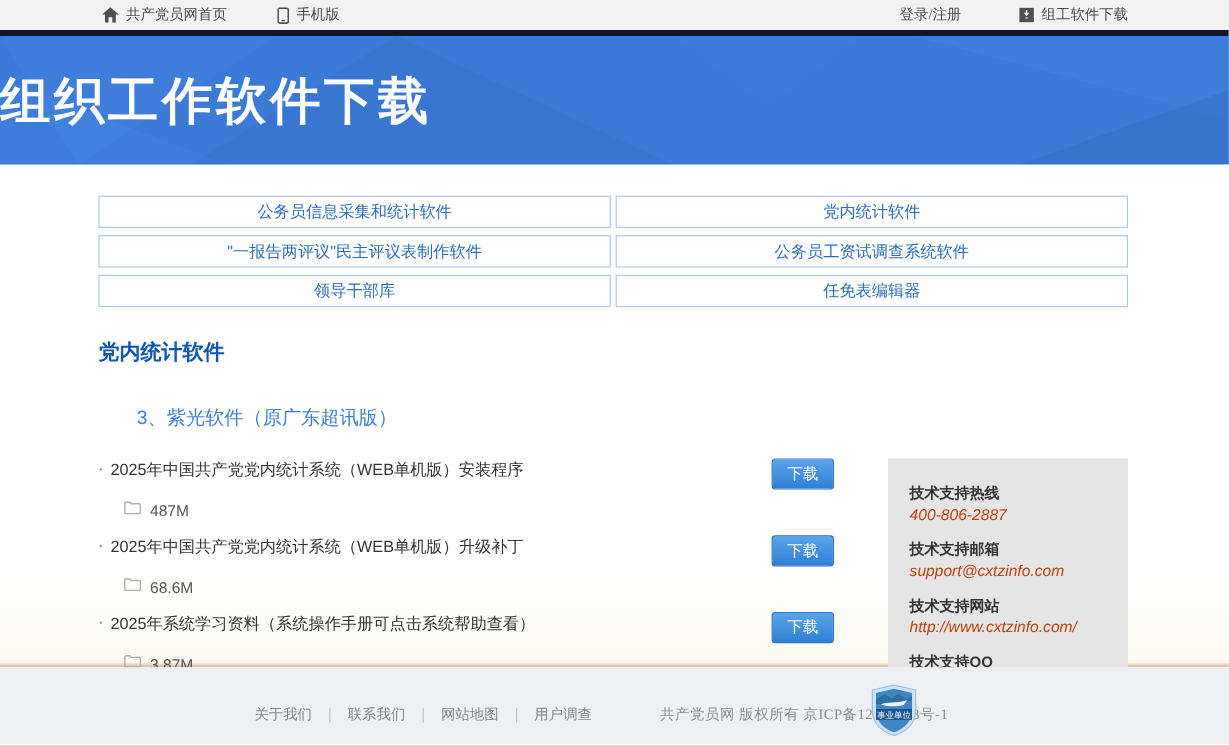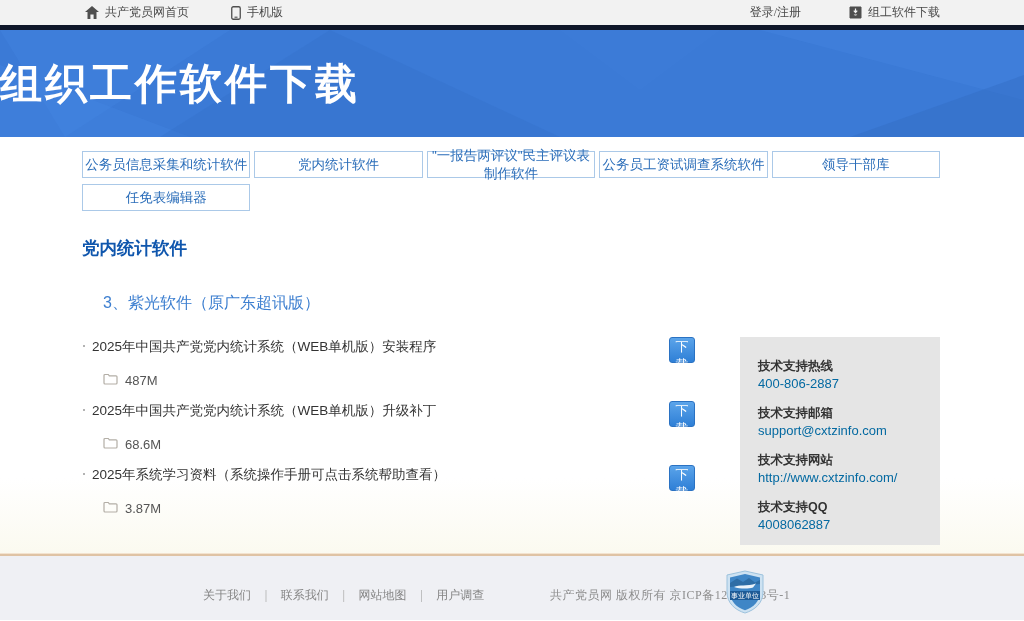--- a/index.html
+++ b/index.html
@@ -19,51 +19,51 @@
 
   
   .banner { position:relative; height:107px; background:#3b7ad6; overflow:hidden; }
   .banner-bg { position:absolute; left:0; top:0; width:1024px; height:107px; }
   .banner-title { position:relative; z-index:2; text-align:left; line-height:107px;
                   color:#fff; font-size:42px; font-weight:bold; letter-spacing:3px; }
 
   
   .main { padding:0 84px 0 82px; background:linear-gradient(#ffffff 82%, #fbfaf0 100%); height:416px; }
 
-  .nav-grid { display:grid; grid-template-columns:repeat(5,1fr); gap:6px 4px; padding-top:14px; }
+  .nav-grid { display:grid; grid-template-columns:repeat(2,1fr); gap:6px 4px; padding-top:26px; }
   .nav-btn { height:27px; background:#fff; border:1px solid #abc9e8; color:#2a6db9;
              font-size:13.5px; font-family:"Liberation Sans","DejaVu Sans",sans-serif;
              display:flex; align-items:center; justify-content:center; cursor:pointer; }
 
   .section-title { margin-top:25px; font-size:17.5px; font-weight:bold; color:#0f56ad; }
-  .subsection-title { margin-top:33px; margin-left:21px; font-size:16px; font-weight:normal; color:#3d7fd0; }
+  .subsection-title { margin-top:33px; margin-left:32px; font-size:16px; font-weight:normal; color:#3d7fd0; }
 
   .content-row { display:flex; margin-top:23px; }
   .download-list { width:658px; flex:0 0 658px; }
   .download-item { margin-bottom:13px; }
   .item-head { display:flex; align-items:flex-start; }
   .bullet { width:2px; height:2px; border-radius:50%; background:#9a9a9a; margin:8px 7px 0 1px; flex:0 0 auto; }
   .item-title { font-size:13.5px; color:#333; line-height:18px; padding-top:1px;text-align:right; }
   .item-spacer { flex:1; }
-  .download-btn { flex:0 0 auto; width:26px; height:26px; margin-right:45px; border:1px solid #2a72c3; border-radius:3px;
+  .download-btn { flex:0 0 auto; width:52px; height:26px; margin-right:45px; border:1px solid #2a72c3; border-radius:3px;
                   background:linear-gradient(#5ba4ea,#2e7fd6); color:#fff; font-size:13px; cursor:pointer;
                   font-family:"Liberation Sans","DejaVu Sans",sans-serif; }
   .item-meta { display:flex; align-items:center; gap:7px; margin-left:21px; margin-top:9px; height:16px; }
   .item-size { font-size:13px; color:#555; }
 
   .support-box { width:200px; flex:0 0 200px; height:208px; background:#e5e5e5; margin-left:auto; padding:21px 18px; }
   .support-group { margin-bottom:13px; }
   .support-label { font-size:12.5px; font-weight:bold; color:#333; line-height:17px; }
-  .support-value { font-size:13px; color:#0369a1; line-height:17px; }
+  .support-value { font-size:13px; color:#c2410c; line-height:17px;font-style:italic; }
 
   
   .separator { height:3px; background:#dfc3a4; border-top:1px solid #f3e3cf; }
   .footer { position:relative; height:64px; background:#eff0f4;
             font-family:"Liberation Serif","DejaVu Serif",serif; font-size:12px; color:#858585; }
-  .footer-links { position:absolute; left:203px; top:31px; display:flex; gap:9px; align-items:center; }
+  .footer-links { position:absolute; left:212px; top:31px; display:flex; gap:9px; align-items:center; }
   .footer-link { color:#858585; text-decoration:none; cursor:pointer; }
   .footer-sep { color:#b0b0b0; }
   .footer-copyright { position:absolute; left:550px; top:31px; color:#8d8d8d; letter-spacing:0.5px; }
   .footer-badge { position:absolute; left:723px; top:14px; width:44px; height:44px; cursor:pointer; }
 </style>
 </head>
 <body>
 
 <div class="page">
 

